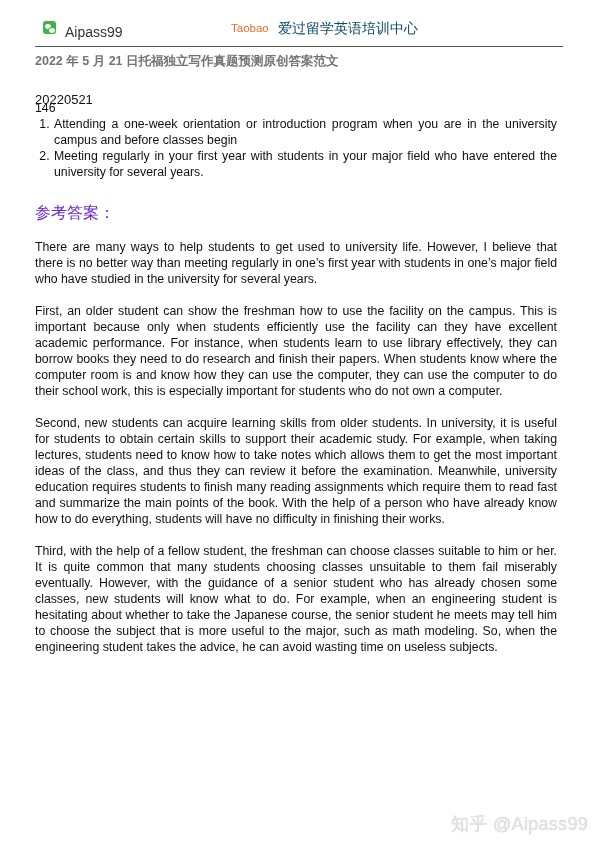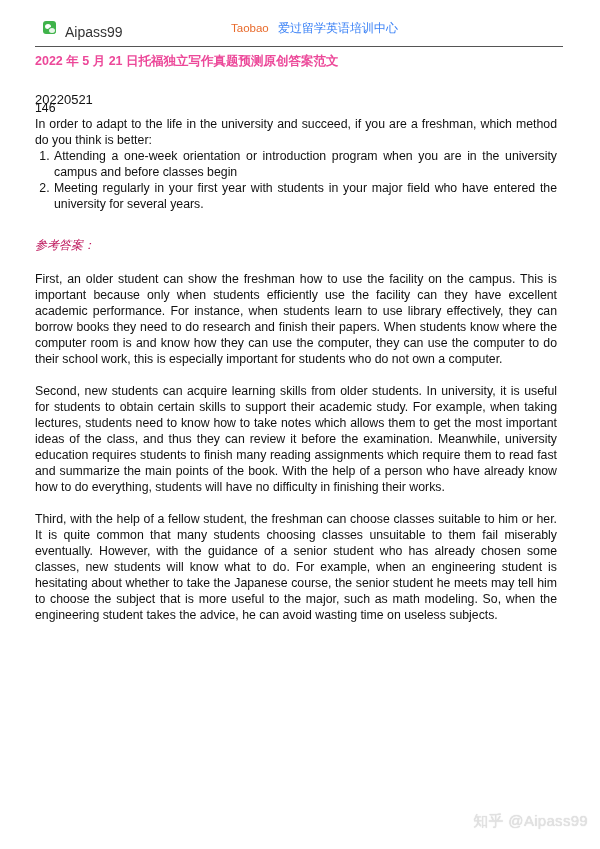--- a/index.html
+++ b/index.html
@@ -8,55 +8,55 @@
     .header { position: absolute; left: 35px; top: 18px; width: 528px; height: 28px;
               border-bottom: 1.5px solid #555; }
     .wechat-icon { position: absolute; left: 8px; top: 3px; width: 13px; height: 13px;
                    border-radius: 3px; background: #3fb34a; }
     .wechat-icon::before { content: ""; position: absolute; left: 2px; top: 3px; width: 6px; height: 5px;
                    border-radius: 50%; background: #fff; }
     .wechat-icon::after { content: ""; position: absolute; left: 5px; top: 6px; width: 6px; height: 5px;
                    border-radius: 50%; background: #e8f7e9; border: 0.5px solid #3fb34a; }
     .brand-name { position: absolute; left: 30px; top: 6px; font-size: 14px; color: #333; }
     .taobao { position: absolute; left: 196px; top: 4px; font-size: 11.5px; color: #e86a2b; font-weight: normal; }
-    .school { position: absolute; left: 243px; top: 2px; font-size: 12px; color: #3b82f6;
+    .school { position: absolute; left: 243px; top: 2px; font-size: 14px; color: #0c4a6e;
               font-family: Liberation Serif, serif; }
-    .doc-title { position: absolute; left: 35px; top: 53px; font-size: 12.5px; font-weight: bold; color: #ec4899; }
+    .doc-title { position: absolute; left: 35px; top: 53px; font-size: 12.5px; font-weight: bold; color: #737373; }
     .content { position: absolute; left: 35px; top: 100px; width: 522px; font-size: 12.3px; line-height: 16px; }
     .content p { margin: 0; text-align: justify; }
     .date { position: absolute; left: 35px; top: 92px; font-size: 13px; }
     .num { margin: 0; }
     ol { margin: 0; padding-left: 18px; }
     ol li { text-align: justify; padding-left: 1px; }
-    .answer-label { margin-top: 25px !important; margin-bottom: 18px !important; font-size: 12px; color: #be185d;
-                    font-family: "DejaVu Serif", "Liberation Serif", serif; font-style: italic; }
+    .answer-label { margin-top: 25px !important; margin-bottom: 18px !important; font-size: 16px; color: #6d28d9;
+                    font-family: "DejaVu Serif", "Liberation Serif", serif; }
     .para { margin-bottom: 16px !important; }
-    .watermark { position: absolute; right: 12px; top: 812px; font-size: 15px; color: #e2e2e2;
+    .watermark { position: absolute; right: 12px; top: 812px; font-size: 18px; color: #e2e2e2;
                  text-shadow: 0 0 1px #c9c9c9; letter-spacing: 0.3px; }
   </style>
 </head>
 <body>
 
 <div class="header">
   <span class="wechat-icon"></span>
   <span class="brand-name">Aipass99</span>
   <span class="taobao">Taobao</span>
   <span class="school">爱过留学英语培训中心</span>
 </div>
 
 <div class="doc-title">2022 年 5 月 21 日托福独立写作真题预测原创答案范文</div>
 
 <div class="date">20220521</div>
 
 <div class="content">
   <p class="num">146</p>
-  <p>In order to adapt to the life in the university and succeed, if you are a freshman, which method do you think is better:</p>
   <ol>
     <li>Attending a one-week orientation or introduction program when you are in the university campus and before classes begin</li>
     <li>Meeting regularly in your first year with students in your major field who have entered the university for several years.</li>
   </ol>
   <p class="answer-label">参考答案：</p>
+  <p class="para">There are many ways to help students to get used to university life. However, I believe that there is no better way than meeting regularly in one’s first year with students in one’s major field who have studied in the university for several years.</p>
   <p class="para">First, an older student can show the freshman how to use the facility on the campus. This is important because only when students efficiently use the facility can they have excellent academic performance. For instance, when students learn to use library effectively, they can borrow books they need to do research and finish their papers. When students know where the computer room is and know how they can use the computer, they can use the computer to do their school work, this is especially important for students who do not own a computer.</p>
   <p class="para">Second, new students can acquire learning skills from older students. In university, it is useful for students to obtain certain skills to support their academic study. For example, when taking lectures, students need to know how to take notes which allows them to get the most important ideas of the class, and thus they can review it before the examination. Meanwhile, university education requires students to finish many reading assignments which require them to read fast and summarize the main points of the book. With the help of a person who have already know how to do everything, students will have no difficulty in finishing their works.</p>
   <p class="para">Third, with the help of a fellow student, the freshman can choose classes suitable to him or her. It is quite common that many students choosing classes unsuitable to them fail miserably eventually. However, with the guidance of a senior student who has already chosen some classes, new students will know what to do. For example, when an engineering student is hesitating about whether to take the Japanese course, the senior student he meets may tell him to choose the subject that is more useful to the major, such as math modeling. So, when the engineering student takes the advice, he can avoid wasting time on useless subjects.</p>
 </div>
 
 <div class="watermark">知乎 @Aipass99</div>
 
 </body></html>

